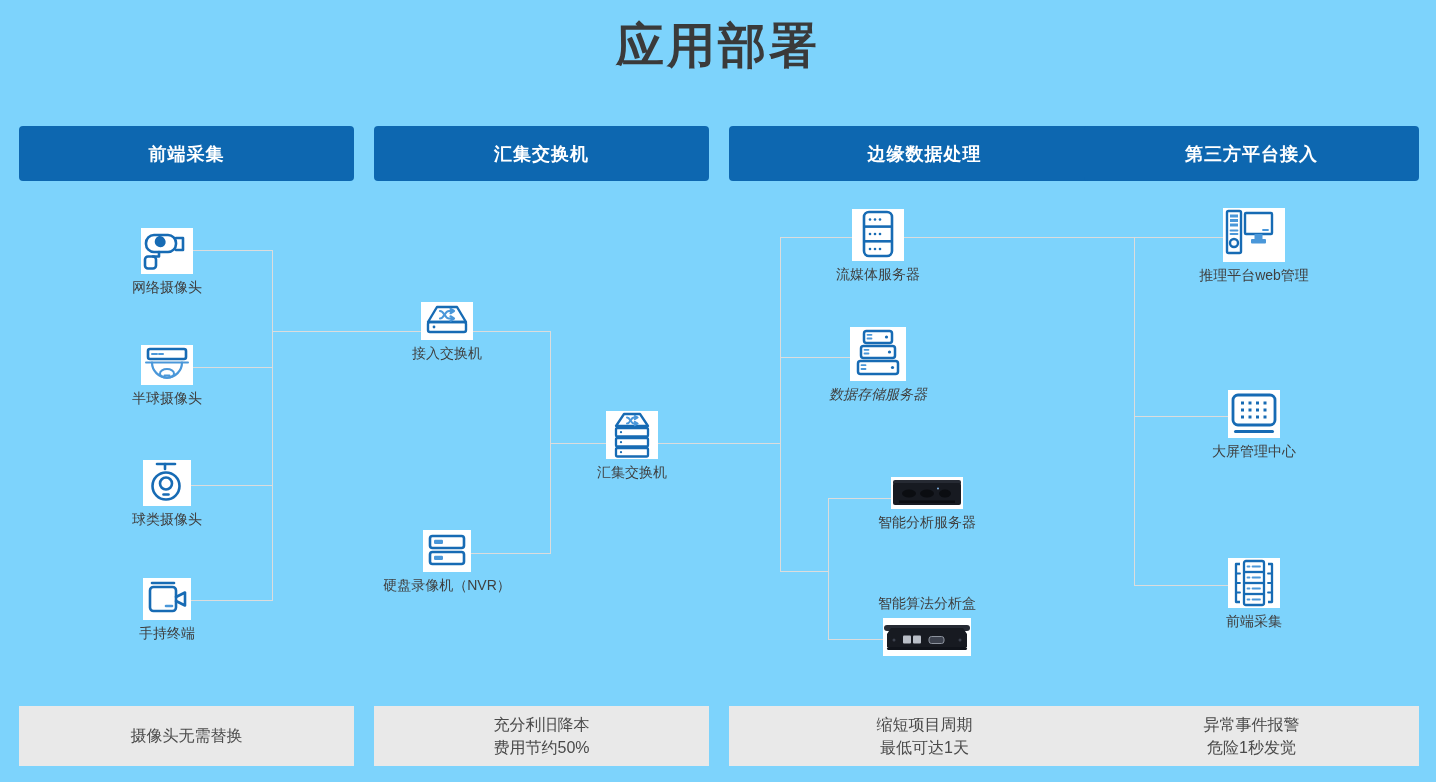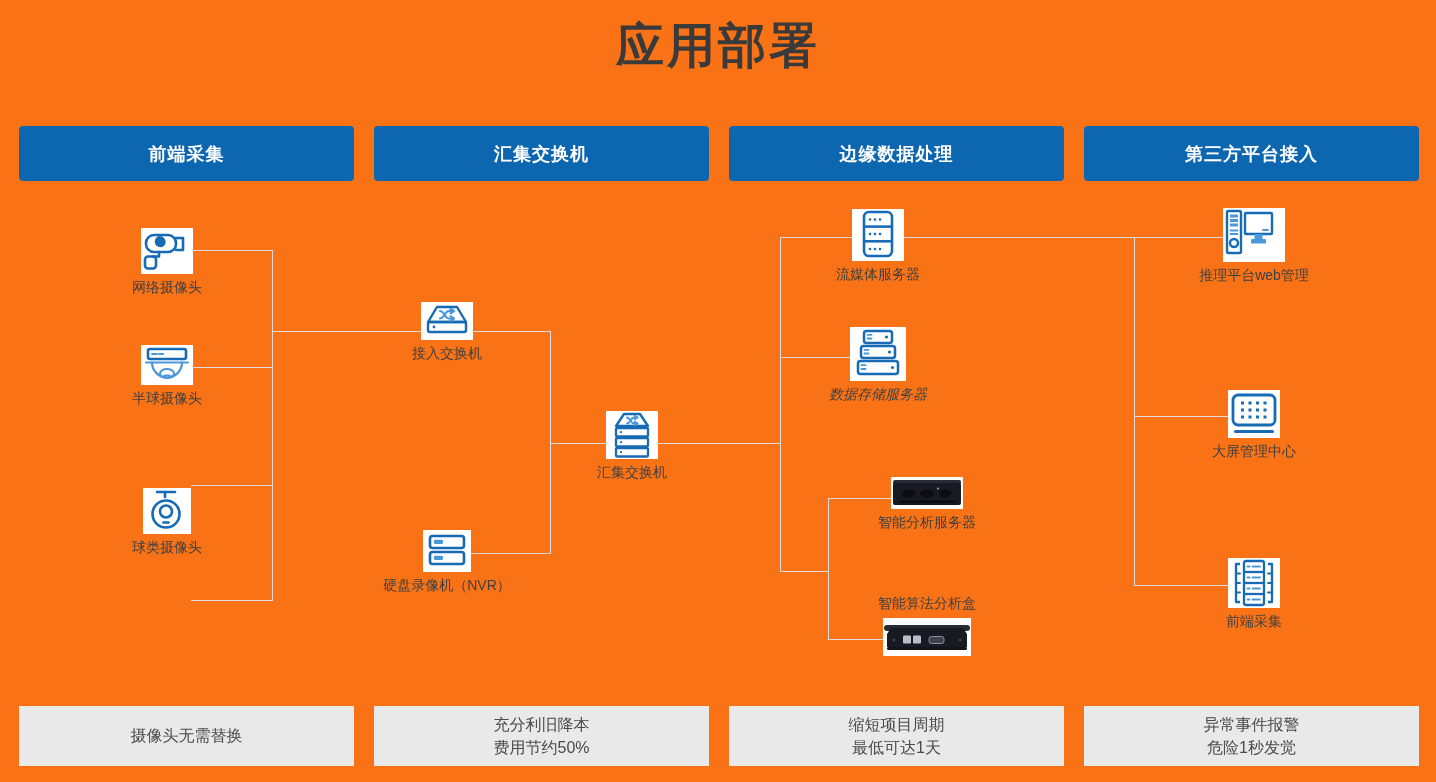--- a/index.html
+++ b/index.html
@@ -1,34 +1,34 @@
 <!DOCTYPE html>
 <html><head>
 <meta charset="utf-8">
 <style>
   html,body { margin:0; padding:0; background:#ffffff; font-family:"Liberation Sans","DejaVu Sans",sans-serif; }
-  .canvas { position:relative; width:1436px; height:782px; background:#f97316; overflow:hidden; }
+  .canvas { position:relative; width:1436px; height:782px; background:#7dd3fc; overflow:hidden; }
 
   .page-title {
     position:absolute; top:14px; left:0; width:100%;
     text-align:center; font-size:48px; font-weight:700; color:#3a3a3a; letter-spacing:3px;
   }
 
   .col-header {
     position:absolute; top:126px; width:335px; height:55px;
     background:#0d67b0; border-radius:4px;
     color:#ffffff; font-size:18px; font-weight:600; letter-spacing:1px;
     display:flex; align-items:center; justify-content:center;
   }
   .col-footer {
     position:absolute; top:706px; width:335px; height:60px;
     background:#e9e9e9; color:#4a4a4a; font-size:16px; line-height:1.45;
     display:flex; flex-direction:column; align-items:center; justify-content:center;
   }
-  .c1 { left:19px; } .c2 { left:374px; } .c3 { left:729px; } .c4 { left:1084px; }
+  .c1 { left:19px; } .c2 { left:374px; } .c3 { left:729px;padding-left:28px; } .c4 { left:1084px; }
 
   .hline { position:absolute; height:1px; background:#dcdcdc; }
   .vline { position:absolute; width:1px;  background:#dcdcdc; }
 
   .node { position:absolute; width:140px; display:flex; flex-direction:column; align-items:center; gap:5px; }
   .node .node-label { font-size:14px; color:#3f3f3f; white-space:nowrap; }
   .node .icon { display:flex; align-items:center; justify-content:center; background:#ffffff; }
 </style>
 </head>
 <body>
@@ -91,35 +91,48 @@
           <line x1="5" y1="17.5" x2="47" y2="17.5" stroke="#4a97d9" stroke-width="2"></line>
           <path d="M11 17.5 a15 15 0 0 0 30 0" stroke="#4a97d9" stroke-width="2.2"></path>
           <ellipse cx="26" cy="28.5" rx="7" ry="4.5" stroke="#4a97d9" stroke-width="2"></ellipse>
           <line x1="23.5" y1="30.5" x2="28.5" y2="30.5" stroke="#4a97d9" stroke-width="2"></line>
         </g>
       </svg>
     </span>
     <span class="node-label">半球摄像头</span>
   </div>
 
-  <div class="node" style="left:97px;top:488px;">
+  <div class="node" style="left:97px;top:460px;">
     <span class="icon">
       <svg width="48" height="46" viewBox="0 0 48 46">
         <g fill="none" stroke="#176bb4" stroke-width="2.6" stroke-linecap="round" stroke-linejoin="round">
           <line x1="14" y1="4" x2="32" y2="4"></line>
           <line x1="22" y1="4" x2="22" y2="9"></line>
           <circle cx="23" cy="26" r="13.5"></circle>
           <circle cx="23" cy="23.5" r="6"></circle>
           <line x1="20.5" y1="34.5" x2="25.5" y2="34.5"></line>
         </g>
       </svg>
     </span>
     <span class="node-label">球类摄像头</span>
   </div>
 
+  <div class="node" style="left:97px;top:578px;">
+    <span class="icon">
+      <svg width="48" height="42" viewBox="0 0 48 42">
+        <g fill="none" stroke="#176bb4" stroke-width="2.6" stroke-linecap="round" stroke-linejoin="round">
+          <line x1="9" y1="5" x2="31" y2="5"></line>
+          <rect x="7" y="9" width="26" height="24" rx="3.5"></rect>
+          <path d="M33 19 l9 -4.5 v13 l-9 -4.5"></path>
+          <line x1="23" y1="28" x2="29" y2="28" stroke="#4a97d9"></line>
+        </g>
+      </svg>
+    </span>
+    <span class="node-label">手持终端</span>
+  </div>
 
   <div class="node" style="left:377px;top:302px;">
     <span class="icon">
       <svg width="52" height="38" viewBox="0 0 52 38">
         <g fill="none" stroke="#176bb4" stroke-width="2.4" stroke-linecap="round" stroke-linejoin="round">
           <path d="M16 5 h20 l9 15 H7 z"></path>
           <rect x="7" y="20" width="38" height="10" rx="2"></rect>
         </g>
         <circle cx="13" cy="25" r="1.4" fill="#176bb4"></circle>
         <g fill="none" stroke="#4a97d9" stroke-width="2.2" stroke-linecap="round" stroke-linejoin="round">

